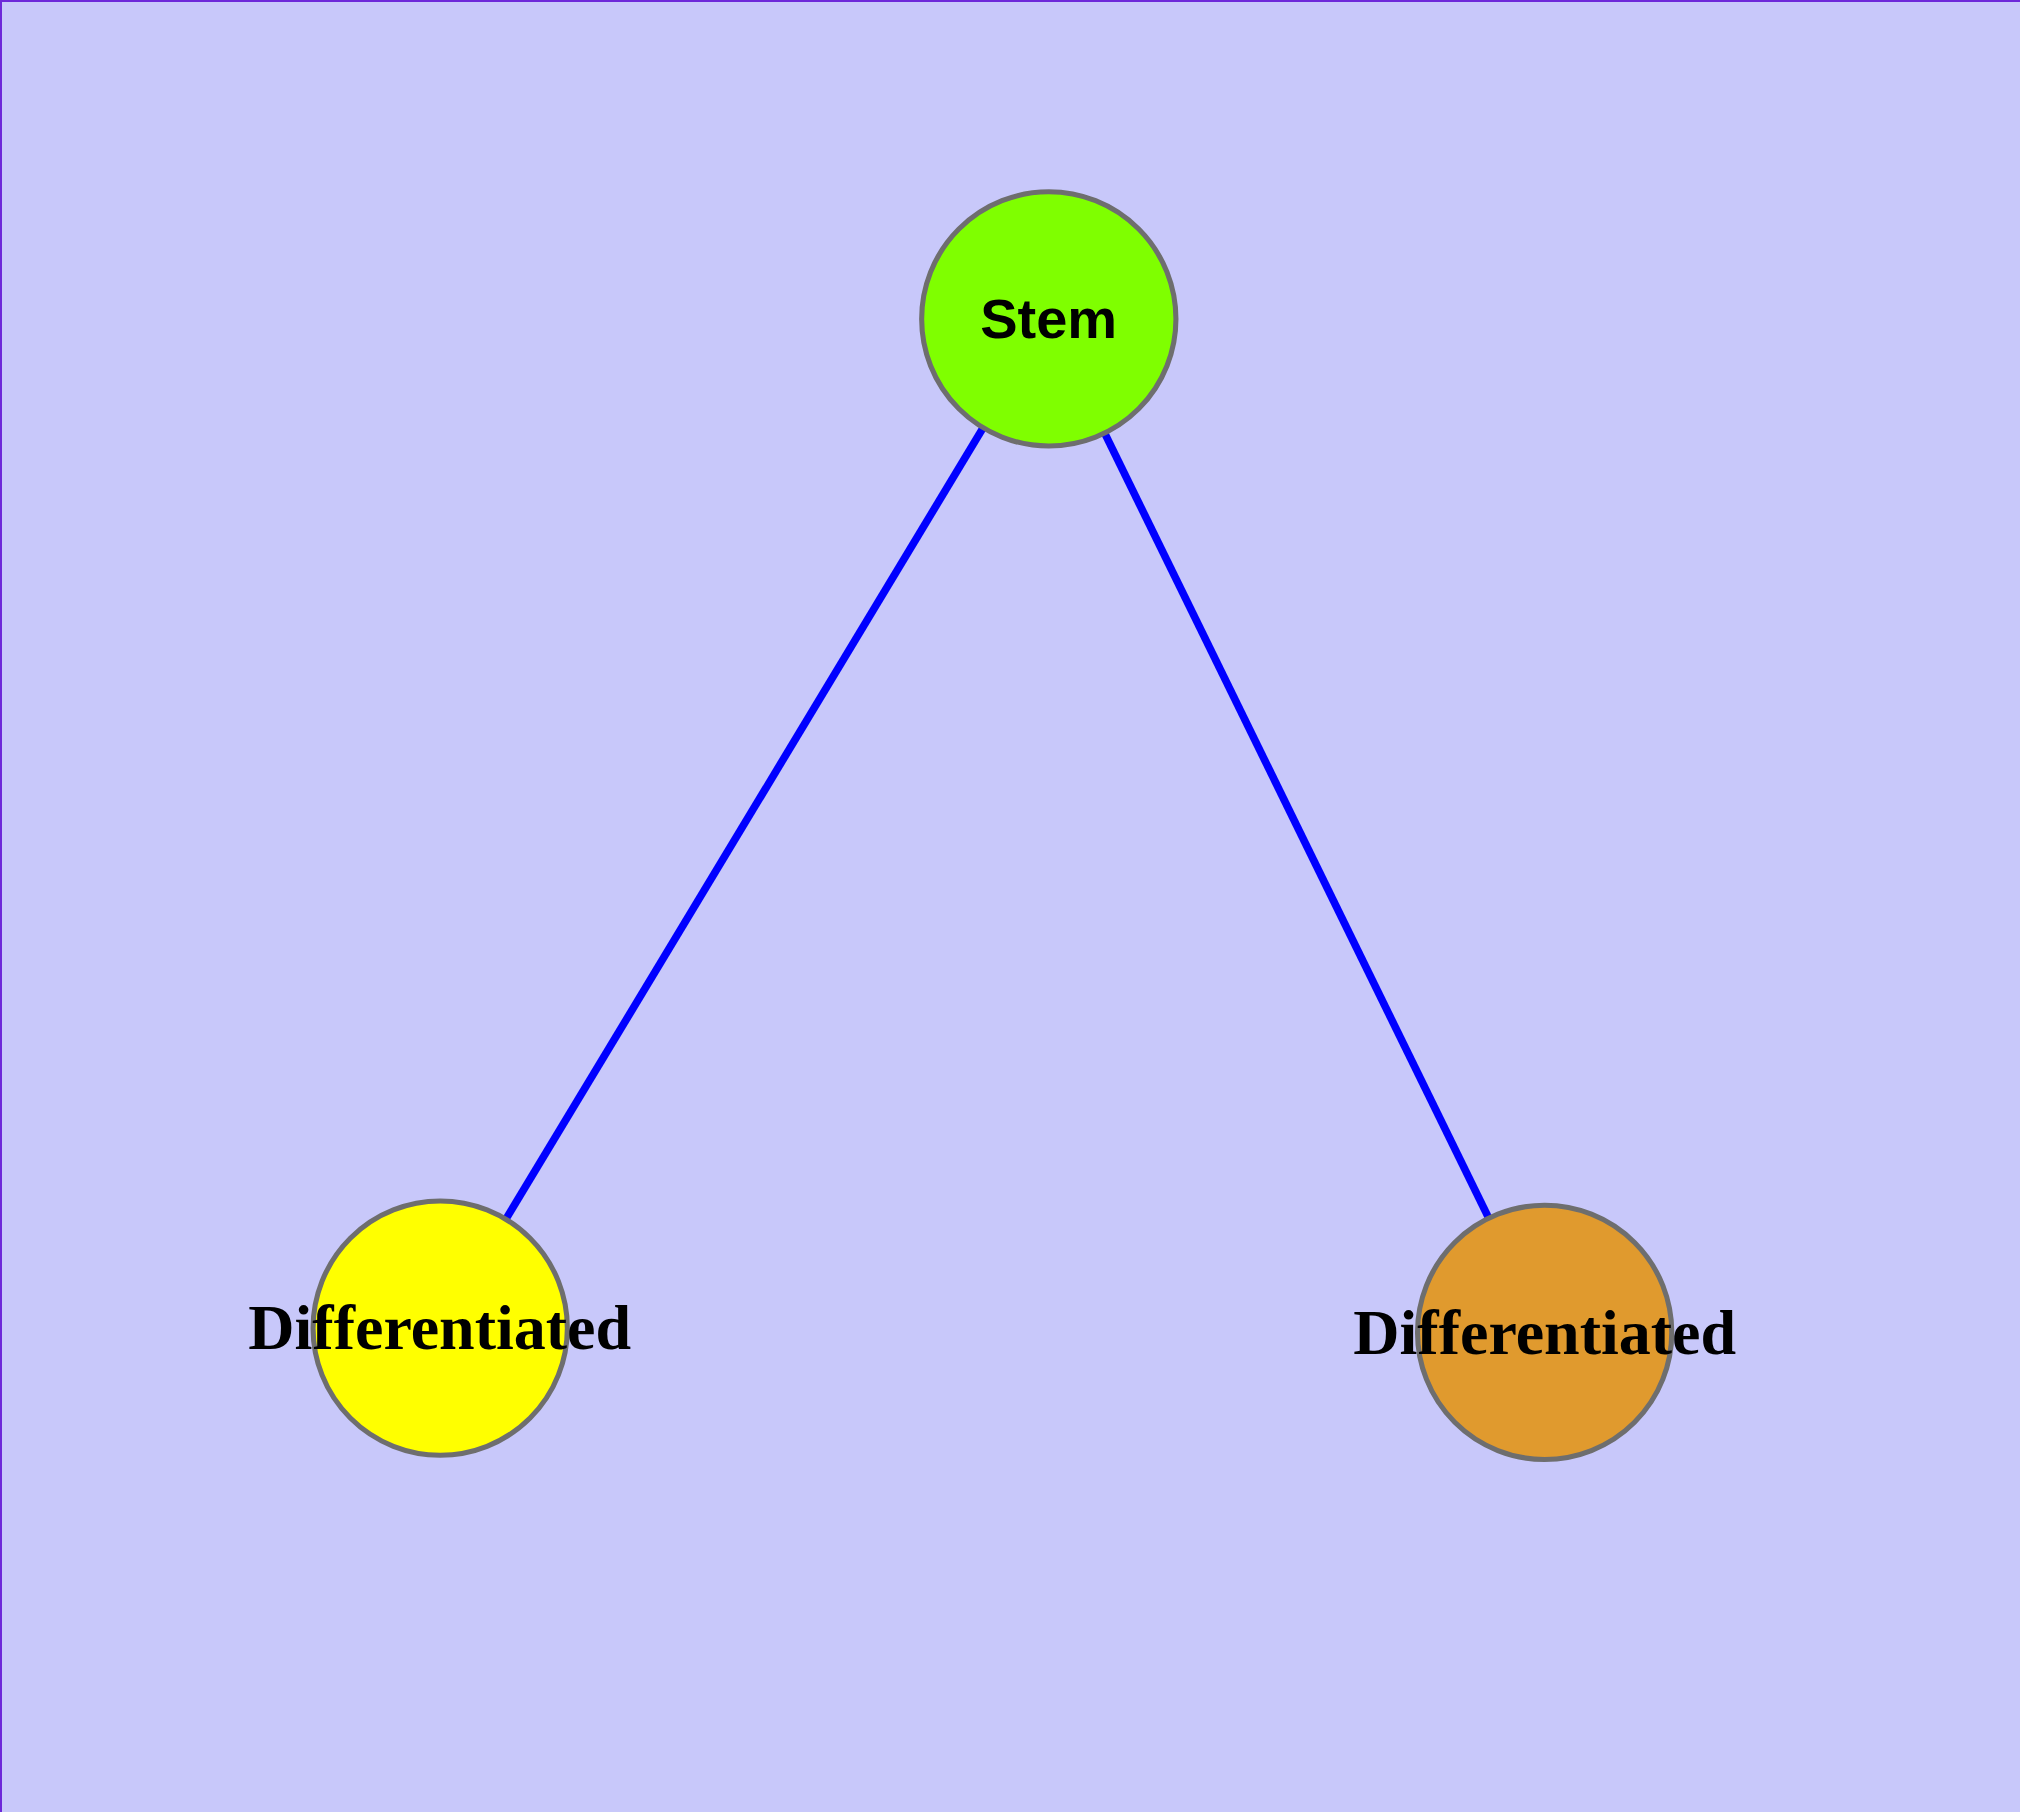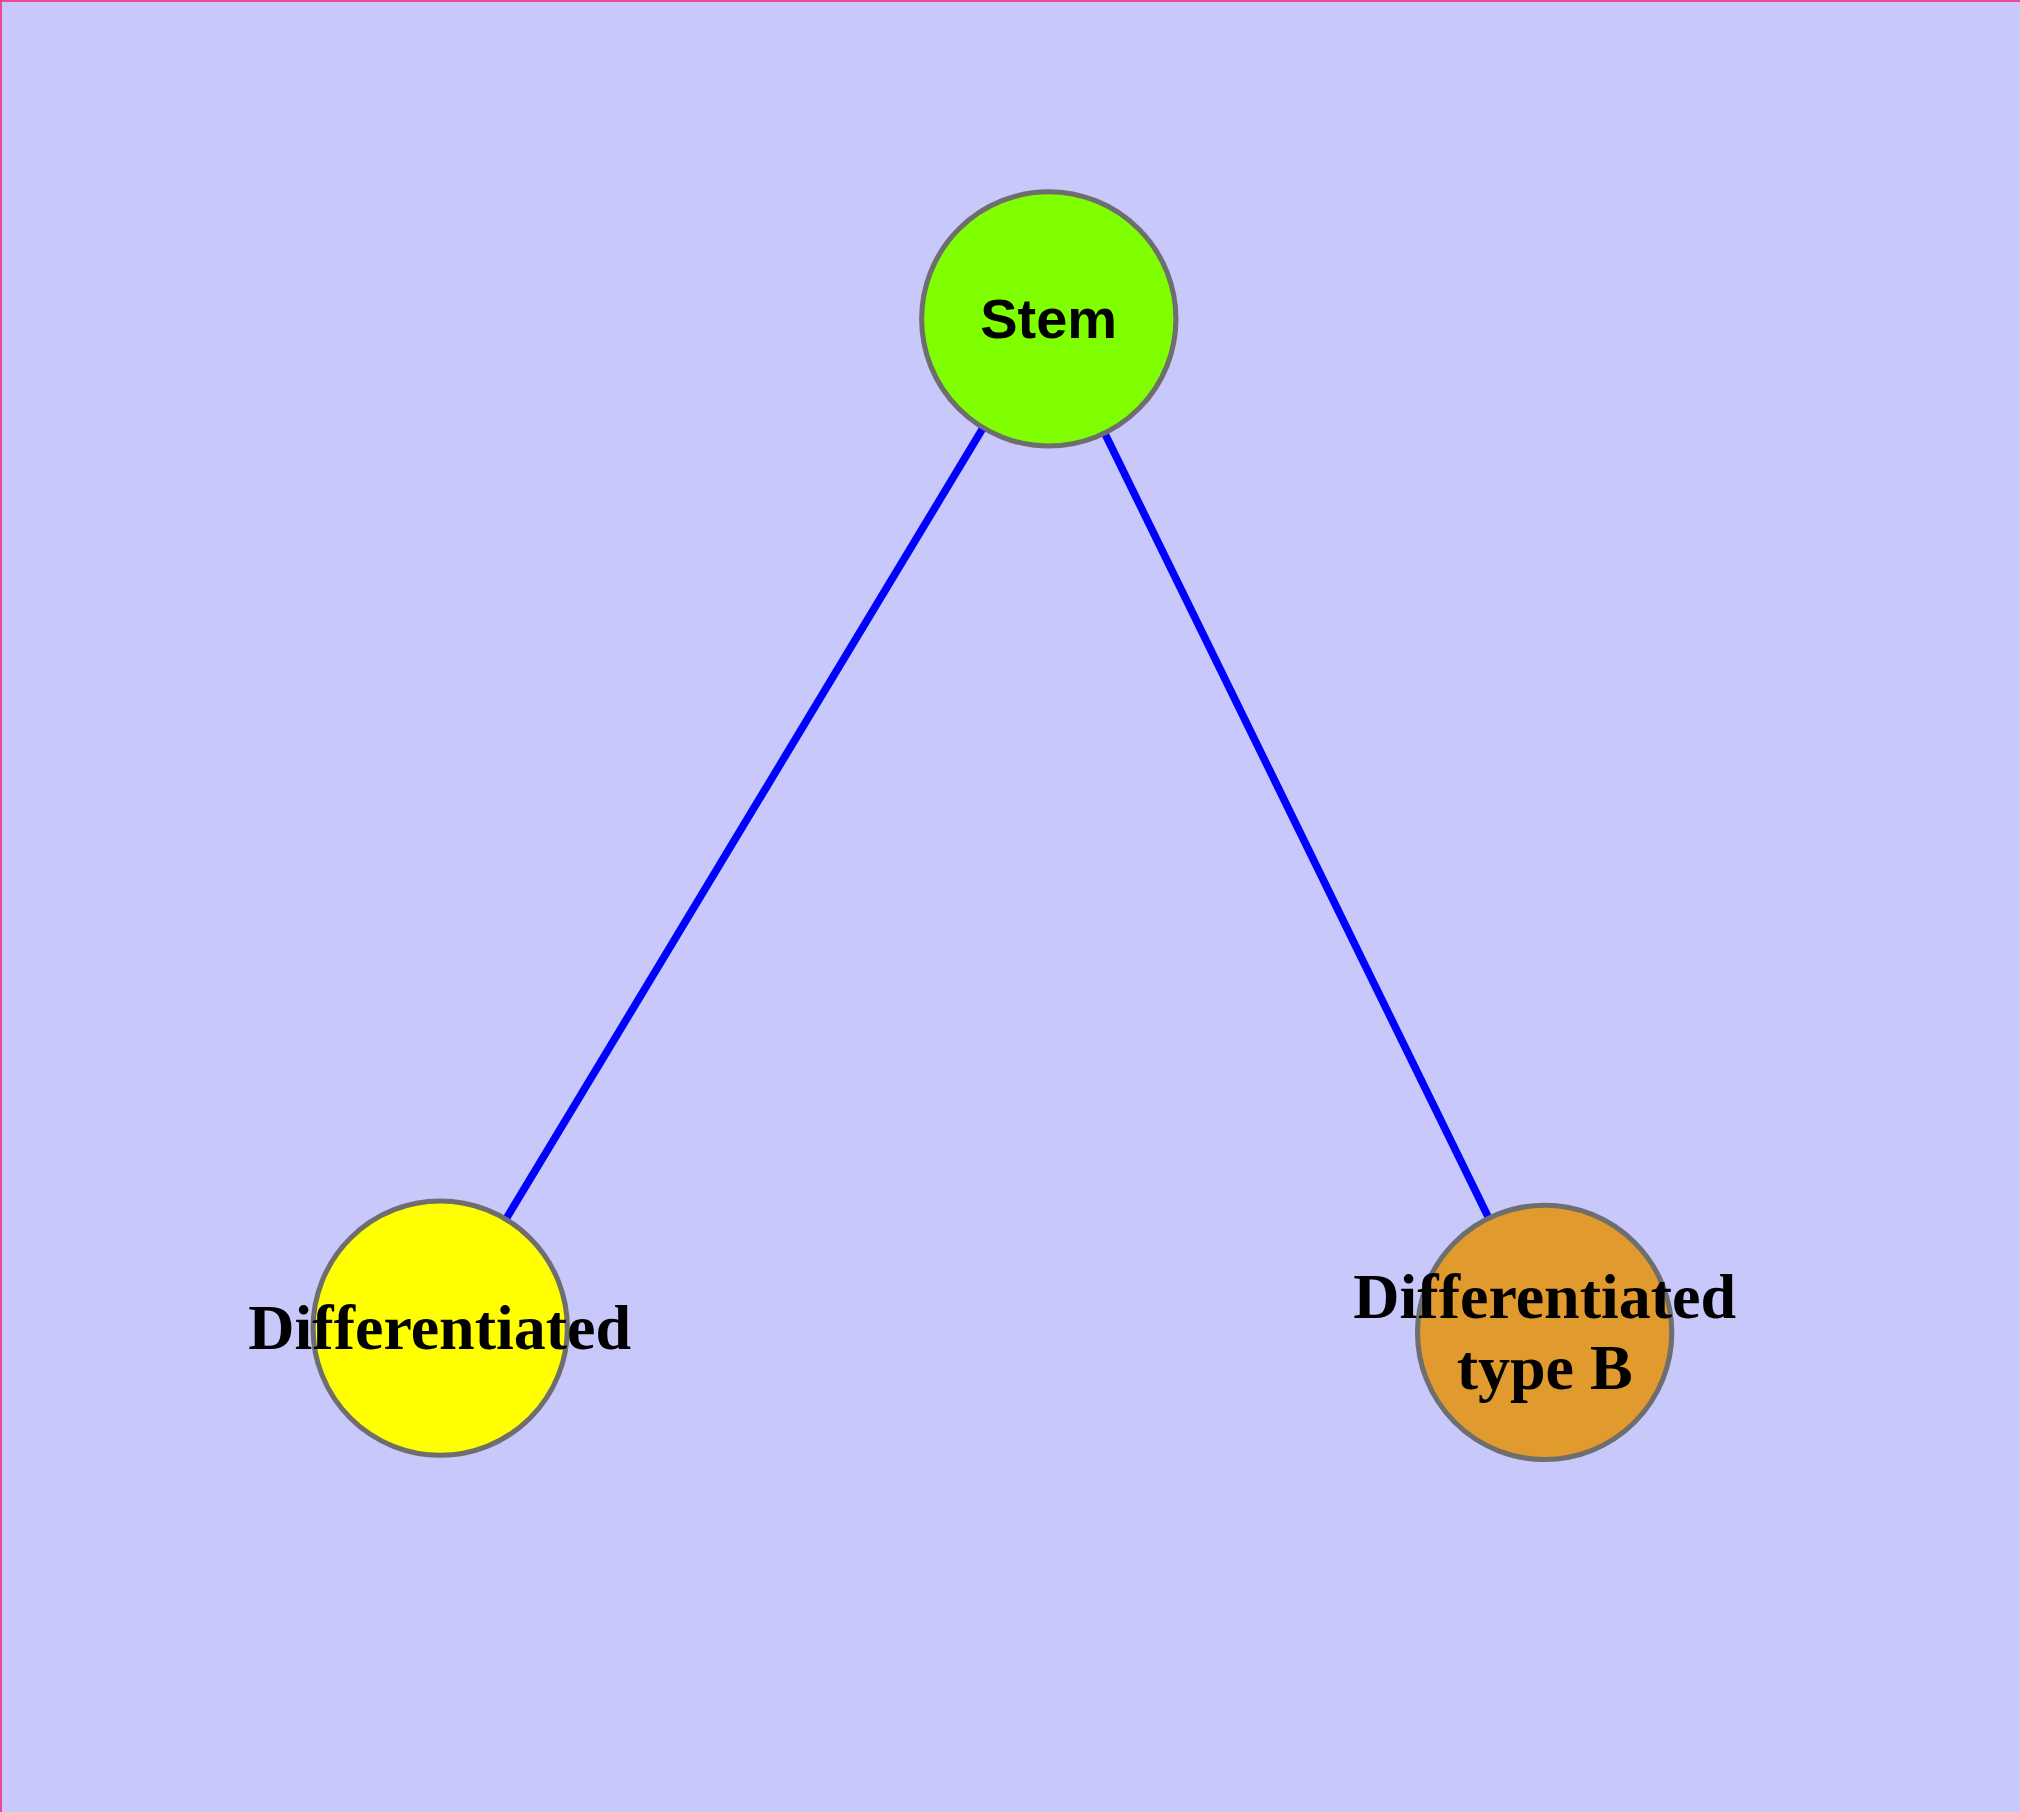--- a/index.html
+++ b/index.html
@@ -5,21 +5,21 @@
 <style>
   html, body {
     margin: 0;
     padding: 0;
     background: #ffffff;
   }
   #canvas {
     position: relative;
     width: 2021px;
     height: 1812px;
-    background: #ec4899;
+    background: #6d28d9;
     overflow: hidden;
     font-family: "Liberation Sans", "DejaVu Sans", sans-serif;
   }
   #plot-area {
     position: absolute;
     left: 1.7px;
     top: 1.7px;
     width: 2019px;
     height: 1810px;
     background: #c8c8fa;
@@ -73,18 +73,17 @@
     <div class="node-label stem" id="label-stem" style="left: 1047px; top: 317px; font-size: 56px; color: rgb(0, 0, 0);">
       <div>Stem</div>
     </div>
 
     <div class="node-label diff" id="label-diff_a" style="left: 438px; top: 1326px; font-size: 64px; color: rgb(0, 0, 0);">
       <div>Differentiated</div>
     </div>
 
     <div class="node-label diff" id="label-diff_b" style="left: 1543px; top: 1331px; font-size: 64px; color: rgb(0, 0, 0);">
       <div>Differentiated</div>
-      <div>type B</div>
     </div>
 
   </div>
 </div>
 
 
 </body></html>

